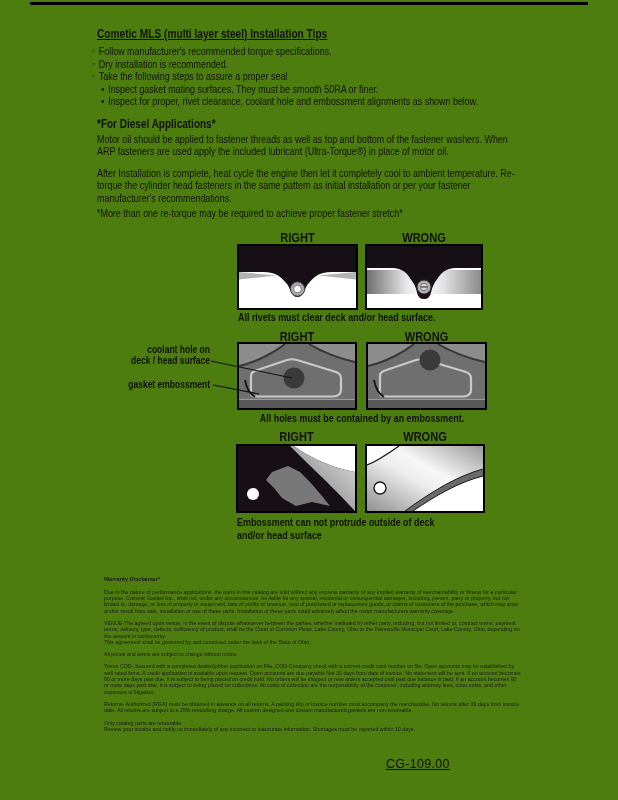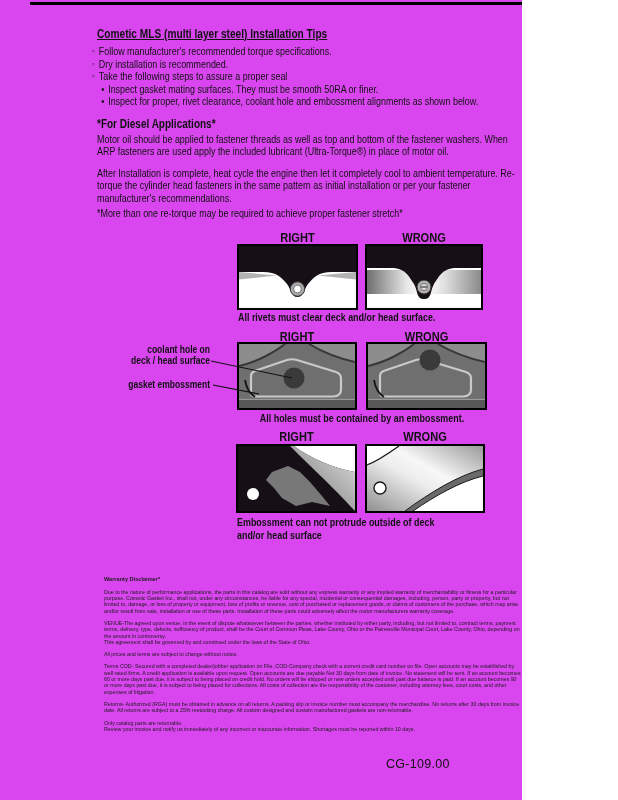--- a/index.html
+++ b/index.html
@@ -1,17 +1,17 @@
 <!DOCTYPE html>
 <html><head>
 <meta charset="utf-8">
 <style>
   html,body { margin:0; padding:0; background:#ffffff; }
   .page {
-    position:relative; width:522px; height:800px; background:#d946ef;
+    position:relative; width:618px; height:800px; background:#4d7c0f;
     font-family:"Liberation Sans","DejaVu Sans",sans-serif; color:#111;
     overflow:hidden;
   }
   .abs { position:absolute; }
   .cx  { transform:scaleX(0.85); }
   .oL  { transform-origin:0 0; }
   .oC  { transform-origin:50% 0; }
   .oR  { transform-origin:100% 0; }
   .nowrap { white-space:nowrap; }
 
@@ -42,21 +42,21 @@
   .panel { border:2px solid #000; background:#fff; }
   .panel svg { display:block; }
 
   .callout { width:150px; text-align:right; font-size:10px; font-weight:bold; line-height:11.2px; }
 
   .disc { left:104px; top:576px; width:417px; font-size:5.3px; line-height:6.3px; color:#1c1c1c; }
   .disc p { margin:0 0 6px 0; }
   .disc p.tight { margin-bottom:0; }
   .disc .disc-h { font-weight:bold; font-size:5.6px; margin-bottom:6.5px; }
 
-  .code { left:386px; top:757px; font-size:12.5px; letter-spacing:0.3px; color:#111; }
+  .code { left:386px; top:757px; font-size:12.5px; letter-spacing:0.3px; color:#111;text-decoration:underline; }
 </style>
 </head>
 <body>
 
 <div class="page">
 
   <div class="abs top-rule"></div>
 
   <div class="abs doc-title">Cometic MLS (multi layer steel) Installation Tips</div>
 

